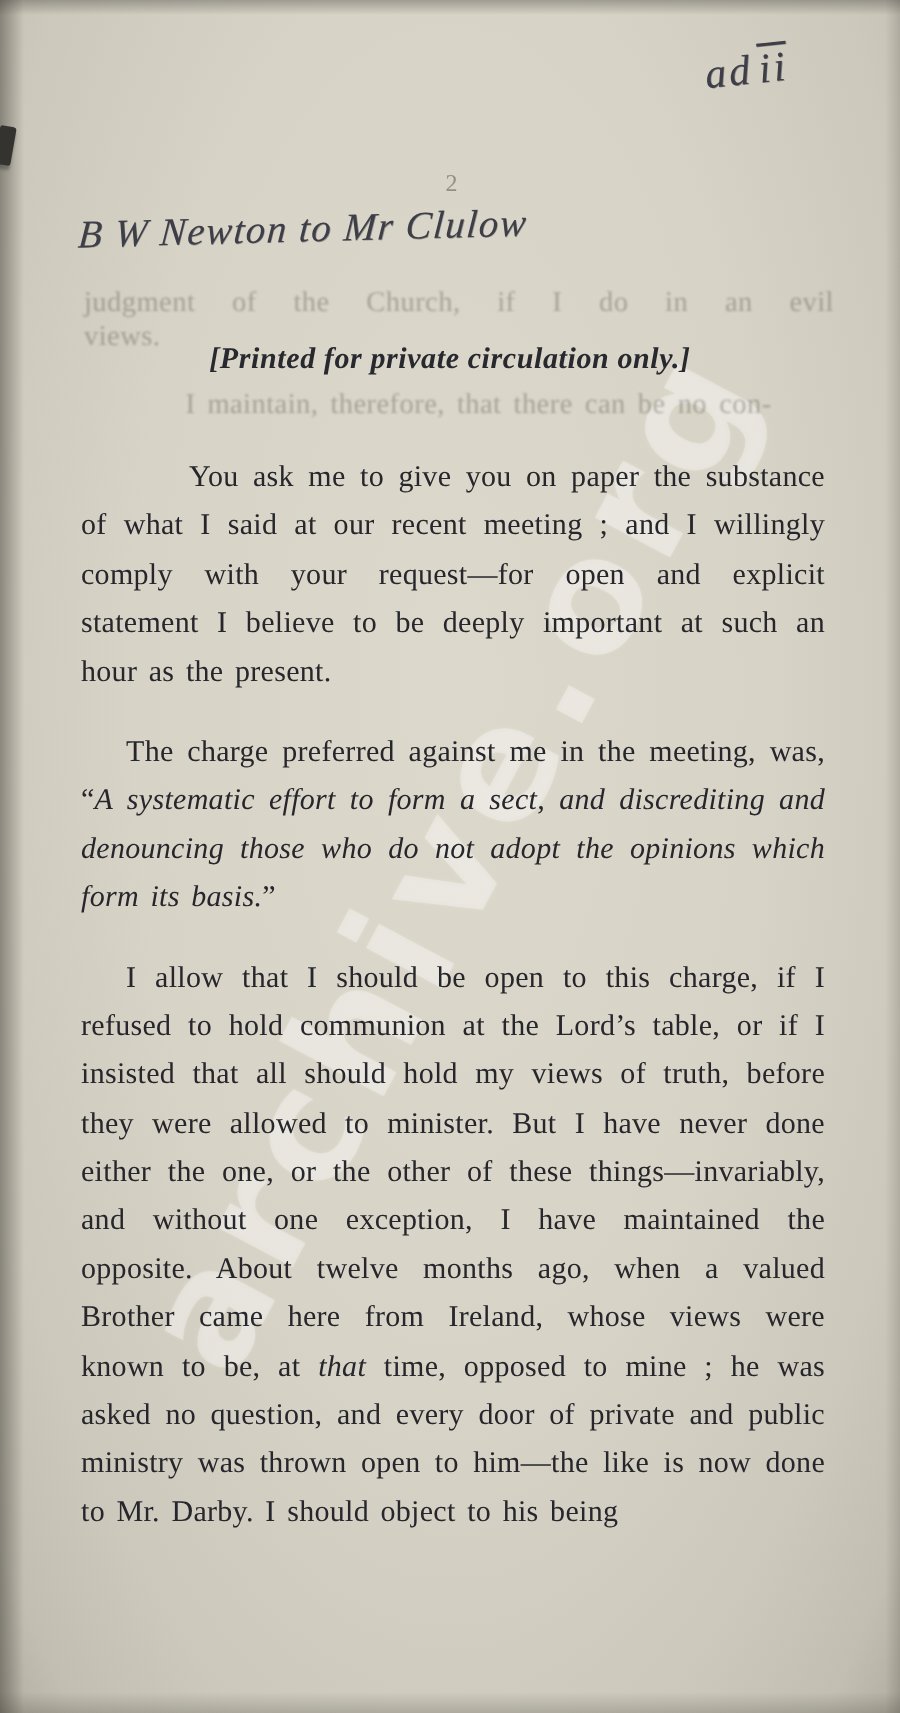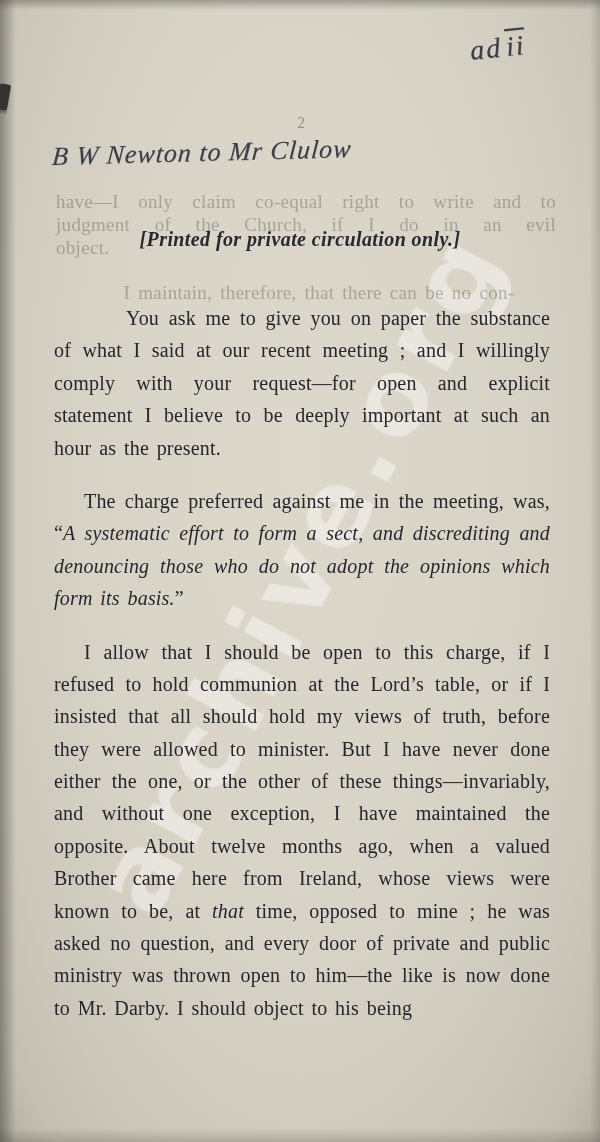--- a/index.html
+++ b/index.html
@@ -111,23 +111,22 @@
 </style>
 </head>
 <body>
 
 <div class="page">
 
   <div class="watermark">archive.org</div>
 
   <div class="ghost-pagenum">2</div>
   <div class="ghost">
-      <span class="gline gfull">have—I only claim co-equal right to write and to</span>
       <span class="gline gfull">judgment of the Church, if I do in an evil</span>
-      <span class="gline">object.</span>
+      <span class="gline">views.</span>
       <span class="gline gindent">I maintain, therefore, that there can be no con-</span>
     </div>
 
   <div class="hand ad-note"><span>ad</span><span class="numeral">ii</span></div>
   <div class="hand inscription">B W Newton to Mr Clulow</div>
 
   <div class="imprint">[Printed for private circulation only.]</div>
 
   <div class="letter-body">
 

